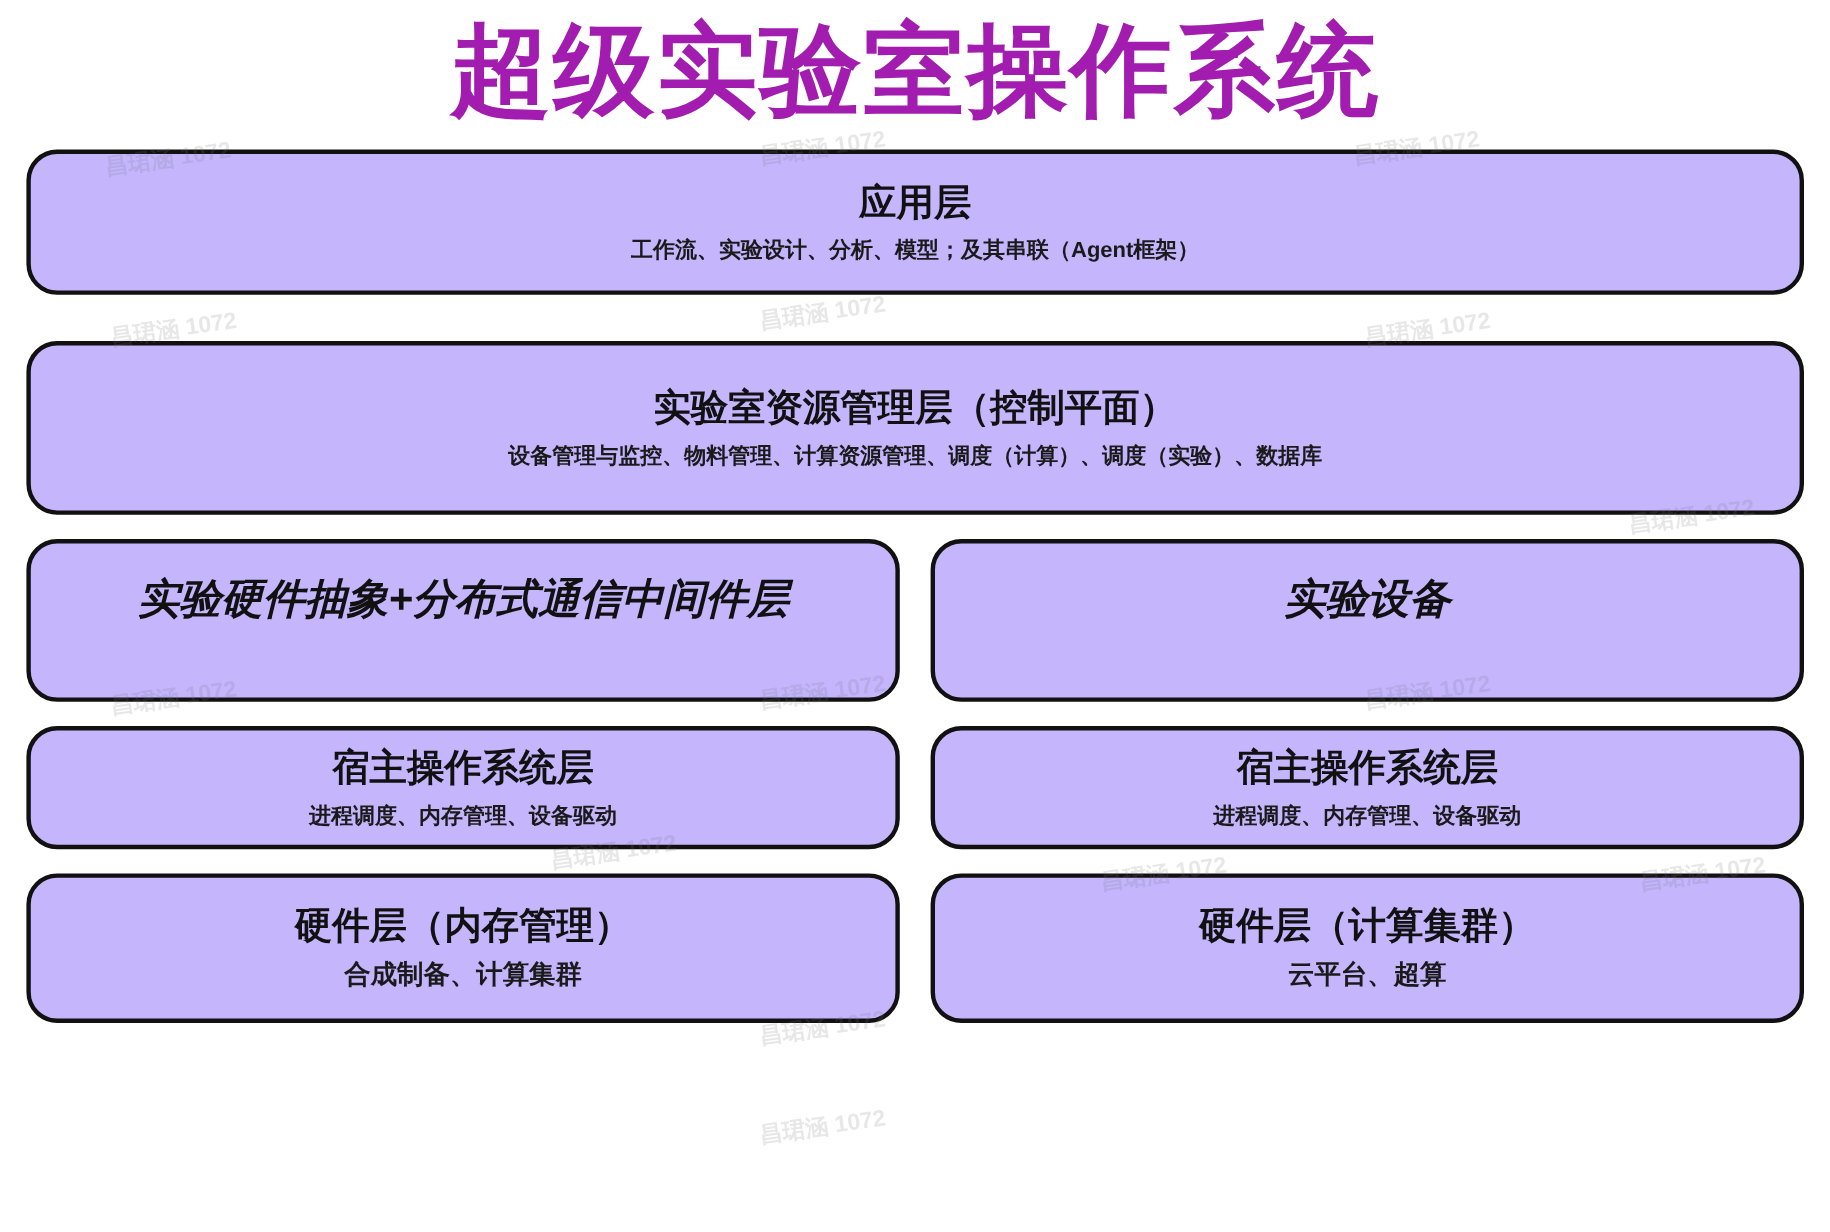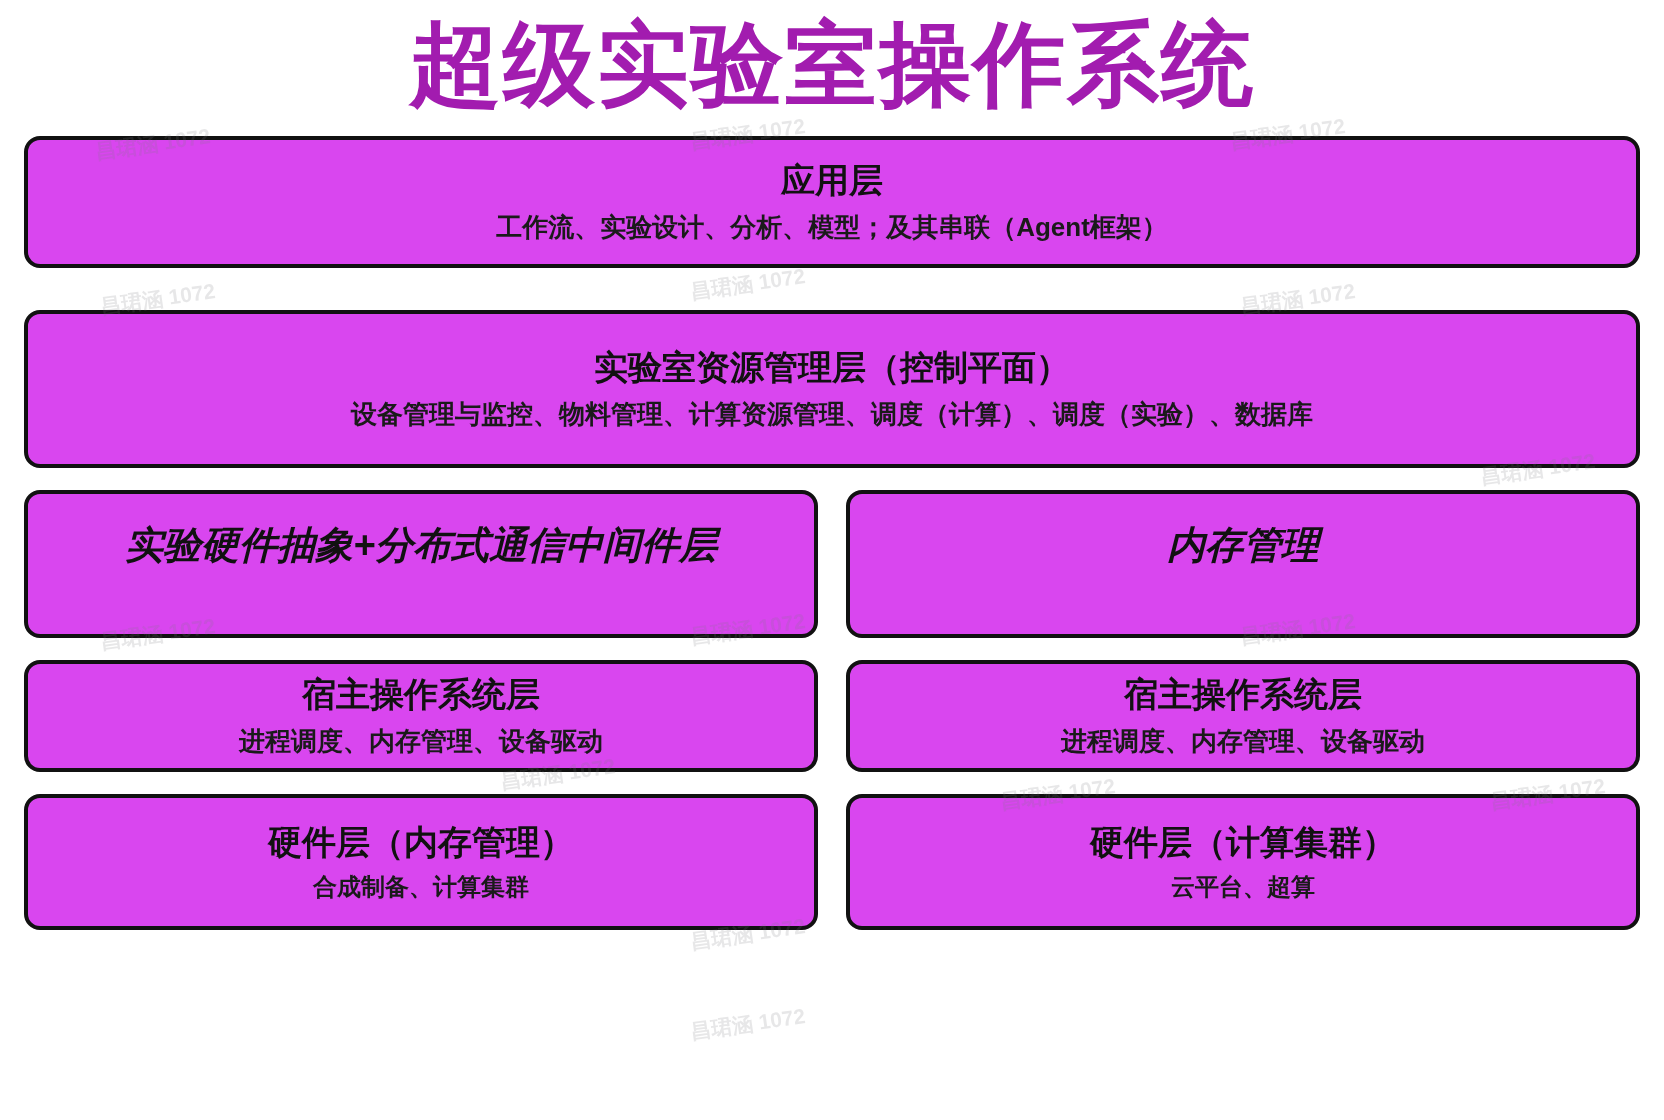--- a/index.html
+++ b/index.html
@@ -31,39 +31,39 @@
     color: #a21caf;
     margin: 4px 0 18px 0;
     white-space: nowrap;
   }
   .stack {
     display: flex;
     flex-direction: column;
     gap: 22px;
   }
   .box {
-    background: #d946ef;
+    background: #c4b5fd;
     border: 4px solid #111111;
-    border-radius: 16px;
+    border-radius: 28px;
     box-sizing: border-box;
     display: flex;
     flex-direction: column;
     align-items: center;
     justify-content: center;
     text-align: center;
     padding: 14px 18px;
   }
   .box .heading {
     font-size: 34px;
     font-weight: 800;
     line-height: 1.25;
     color: #111111;
   }
   .box .sub {
-    font-size: 26px;
+    font-size: 20px;
     font-weight: 700;
     line-height: 1.3;
     color: #1a1a1a;
     margin-top: 10px;
   }
   .box.full {
     width: 100%;
   }
   .row {
     display: flex;
@@ -119,21 +119,21 @@
     <div class="box full h-res">
       <div class="heading">实验室资源管理层（控制平面）</div>
       <div class="sub">设备管理与监控、物料管理、计算资源管理、调度（计算）、调度（实验）、数据库</div>
     </div>
 
     <div class="row">
       <div class="box h-mid tall-left">
         <div class="heading">实验硬件抽象+分布式通信中间件层</div>
       </div>
       <div class="box h-mid tall-left node-agent">
-        <div class="heading">内存管理</div>
+        <div class="heading">实验设备</div>
       </div>
     </div>
 
     <div class="row">
       <div class="box h-host">
         <div class="heading">宿主操作系统层</div>
         <div class="sub">进程调度、内存管理、设备驱动</div>
       </div>
       <div class="box h-host">
         <div class="heading">宿主操作系统层</div>

